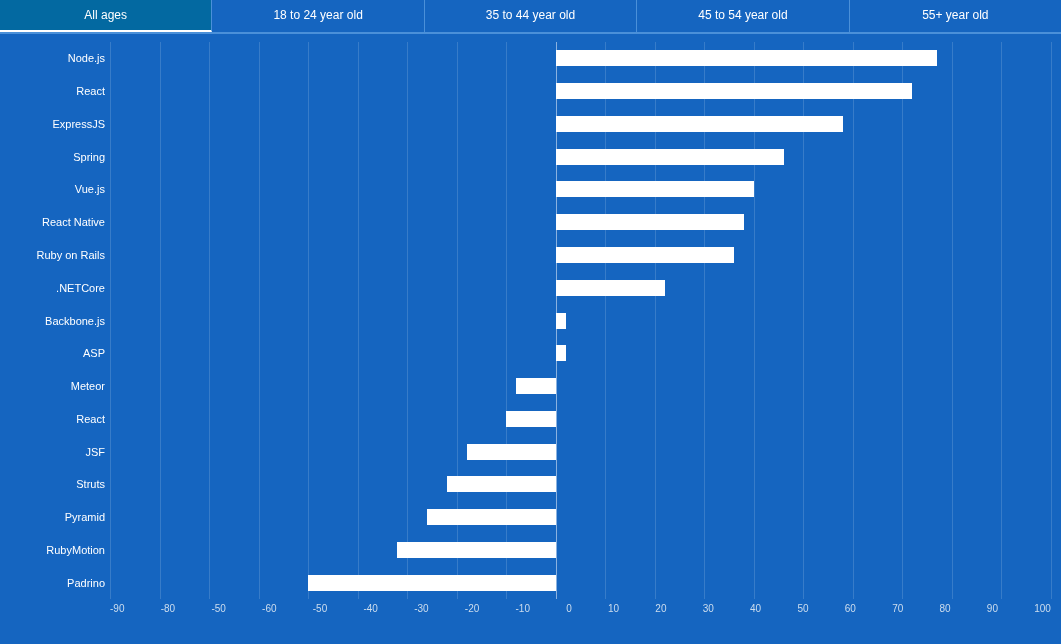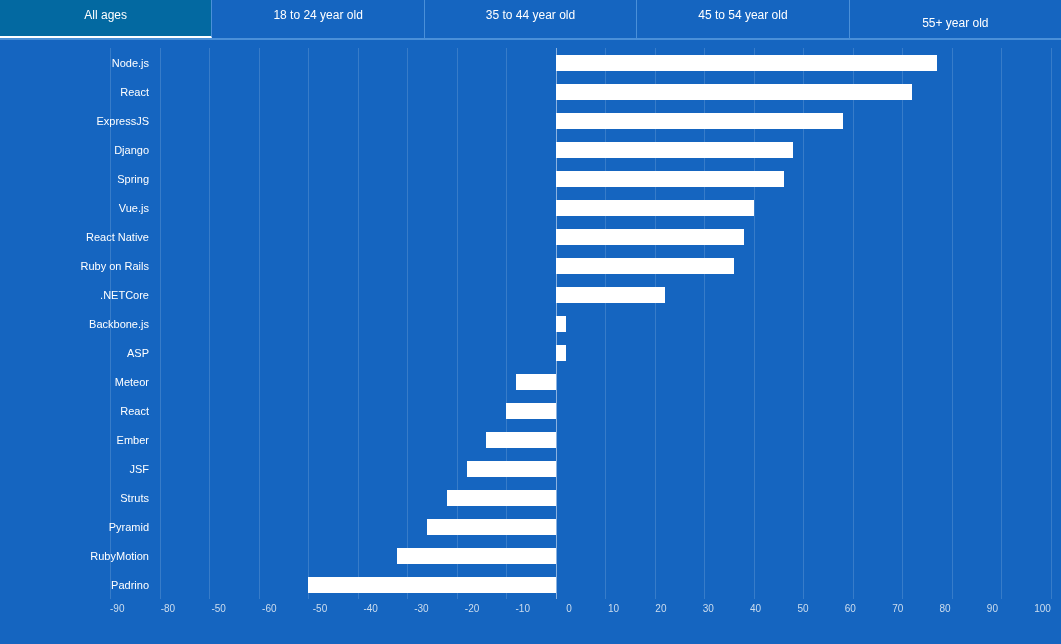--- a/index.html
+++ b/index.html
@@ -24,21 +24,21 @@
     }
     .tab {
       flex: 1;
       text-align: center;
       padding: 8px 4px;
       font-size: 12px;
       color: #ffffff;
       cursor: pointer;
       border-right: 1px solid #4a90d9;
     }
-    .tab:last-child { border-right: none; margin-top: 8px; }
+    .tab:last-child { border-right: none; }
     .tab.active {
       background: #0369a1;
       color: white;
       font-weight: normal;
       border-bottom: 2px solid white;
     }
     .chart-area {
       flex: 1;
       display: flex;
       flex-direction: column;
@@ -60,21 +60,20 @@
       position: relative;
     }
     .row-label {
       position: absolute;
       left: -110px;
       width: 105px;
       text-align: right;
       font-size: 11px;
       color: white;
       white-space: nowrap;
-      margin-left: 44px;
     }
     .bar-area {
       width: 100%;
       height: 100%;
       display: flex;
       align-items: center;
       position: relative;
     }
     
     .grid-line {
@@ -133,26 +132,20 @@
             <div class="bar" style="left: 47.3684%; width: 37.8947%;"></div>
           </div>
         </div>
         <div class="row">
           <div class="row-label">ExpressJS</div>
           <div class="bar-area">
             <div class="bar" style="left: 47.3684%; width: 30.5263%;"></div>
           </div>
         </div>
         <div class="row">
-          <div class="row-label">Django</div>
-          <div class="bar-area">
-            <div class="bar" style="left: 47.3684%; width: 25.2632%;"></div>
-          </div>
-        </div>
-        <div class="row">
           <div class="row-label">Spring</div>
           <div class="bar-area">
             <div class="bar" style="left: 47.3684%; width: 24.2105%;"></div>
           </div>
         </div>
         <div class="row">
           <div class="row-label">Vue.js</div>
           <div class="bar-area">
             <div class="bar" style="left: 47.3684%; width: 21.0526%;"></div>
           </div>
@@ -190,26 +183,20 @@
         <div class="row">
           <div class="row-label">Meteor</div>
           <div class="bar-area">
             <div class="bar" style="left: 43.1579%; width: 4.21053%;"></div>
           </div>
         </div>
         <div class="row">
           <div class="row-label">React</div>
           <div class="bar-area">
             <div class="bar" style="left: 42.1053%; width: 5.26316%;"></div>
-          </div>
-        </div>
-        <div class="row">
-          <div class="row-label">Ember</div>
-          <div class="bar-area">
-            <div class="bar" style="left: 40%; width: 7.36842%;"></div>
           </div>
         </div>
         <div class="row">
           <div class="row-label">JSF</div>
           <div class="bar-area">
             <div class="bar" style="left: 37.8947%; width: 9.47368%;"></div>
           </div>
         </div>
         <div class="row">
           <div class="row-label">Struts</div>

